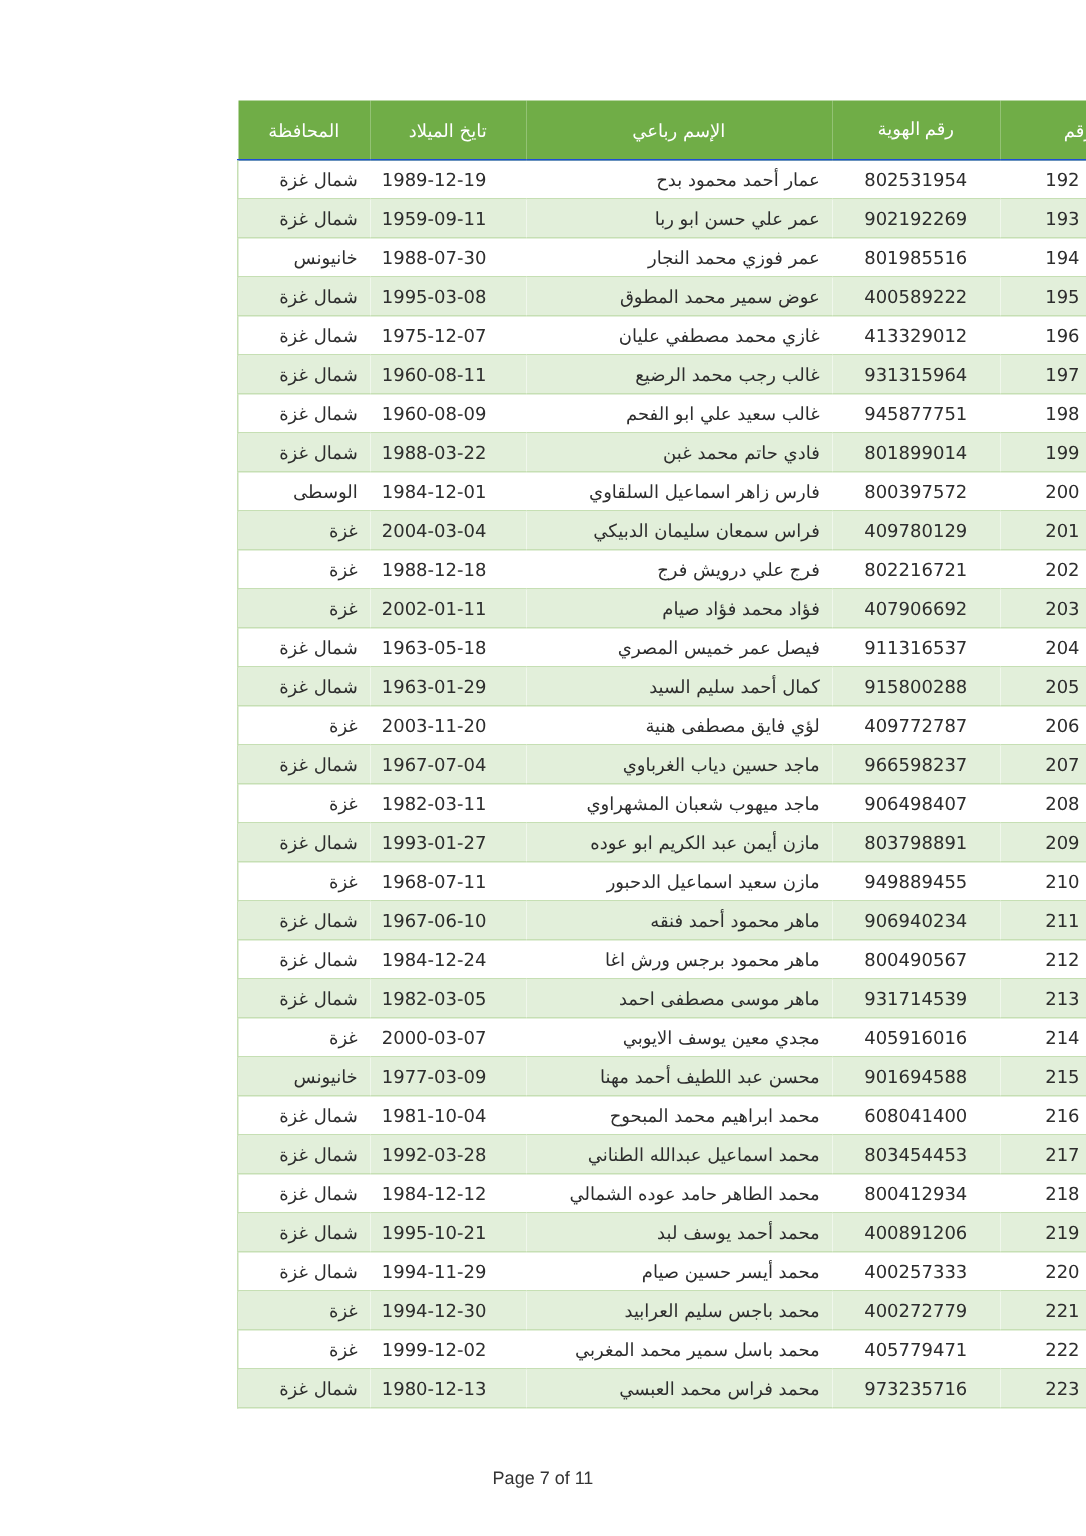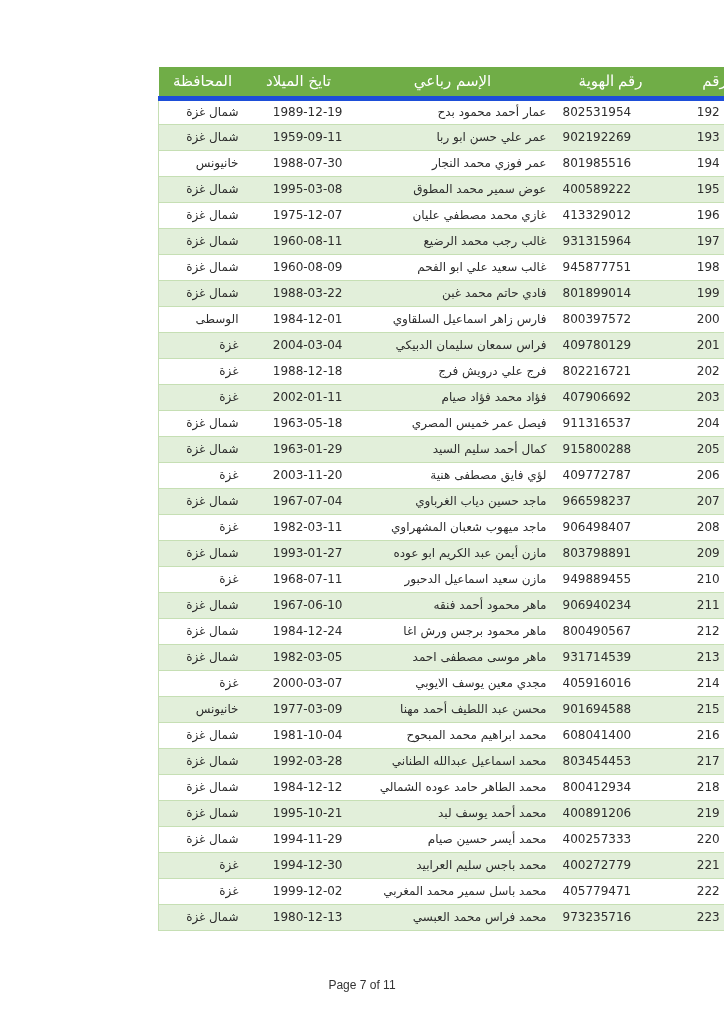--- a/index.html
+++ b/index.html
@@ -33,23 +33,23 @@
       direction: rtl;
       table-layout: fixed;
     }
     thead tr {
       background: #70ad47;
       height: 31px;
     }
     thead th {
       color: #ffffff;
       font-weight: normal;
-      font-size: 15px;
-      padding: 0 8px;
-      border-bottom: 5px solid #1d4ed8;
+      font-size: 12px;
+      padding: 12px 8px;
+      border-bottom: 1px solid #1d4ed8;
     }
     tbody tr {
       height: 26px;
     }
     tbody tr.odd {
       background: #e2efda;
     }
     tbody tr.even {
       background: #ffffff;
     }
@@ -57,23 +57,23 @@
       font-size: 12px;
       padding: 0 8px;
       border-bottom: 1px solid #c6dfb4;
       white-space: nowrap;
       overflow: hidden;
       color: #2d2d2d;
     }
     tbody tr td:first-child { border-right: 1px solid #c6dfb4; }
     tbody tr td:last-child { border-left: 1px solid #c6dfb4; }
     .col-num { width: 62px; text-align: center; font-family: "DejaVu Sans", sans-serif; }
-    .col-id { width: 96px; text-align: left; direction: ltr; font-family: "DejaVu Sans", sans-serif; }
+    .col-id { width: 96px; text-align: center; direction: ltr; font-family: "DejaVu Sans", sans-serif; }
     .col-name { width: 188px; text-align: right; }
-    .col-dob { width: 88px; text-align: right; direction: ltr; }
+    .col-dob { width: 88px; text-align: left; direction: ltr; }
     .col-gov { width: 72px; text-align: right; }
     th.col-num, th.col-id, th.col-name, th.col-dob, th.col-gov { text-align: center; }
     th.col-num { text-align: right; padding-right: 14px; }
     th.col-id { text-align: center; direction: rtl; font-family: Liberation Serif, serif; }
     .footer {
       position: absolute;
       top: 978px;
       left: 0;
       width: 724px;
       text-align: center;

